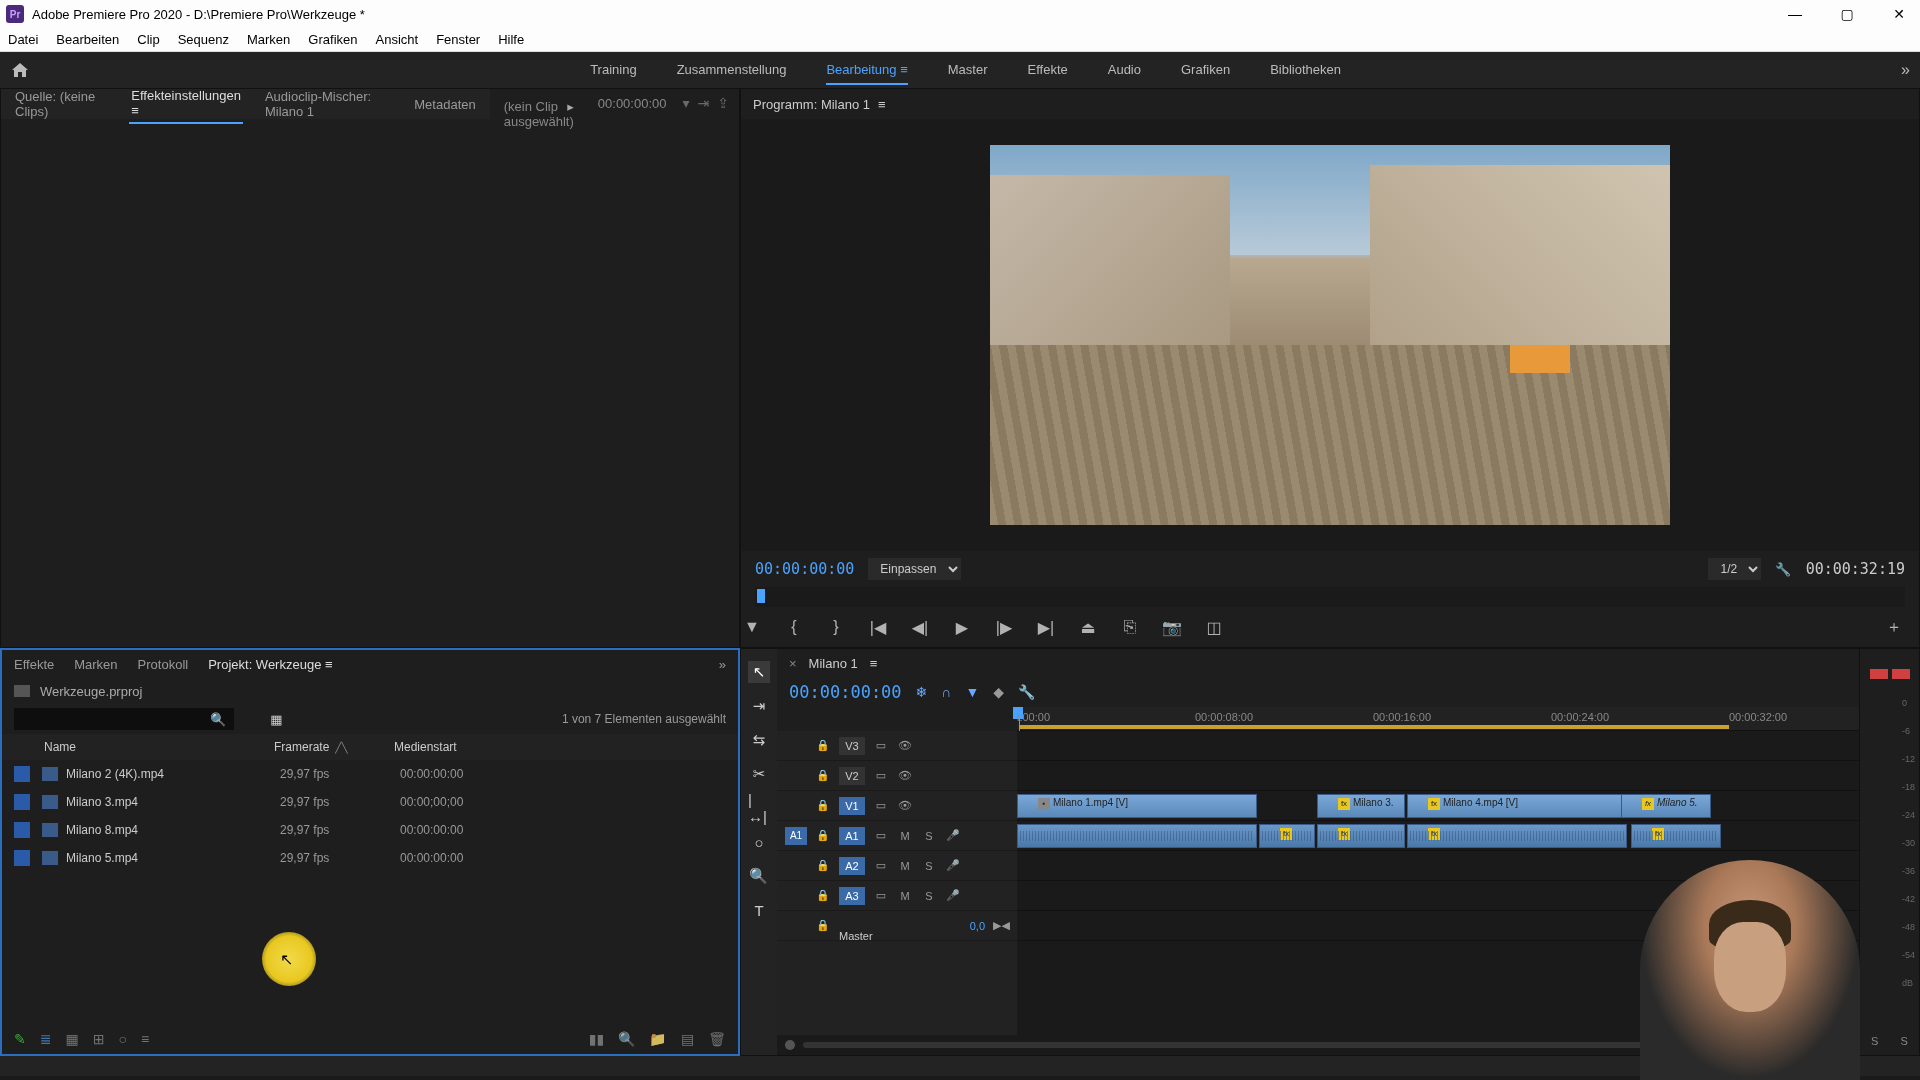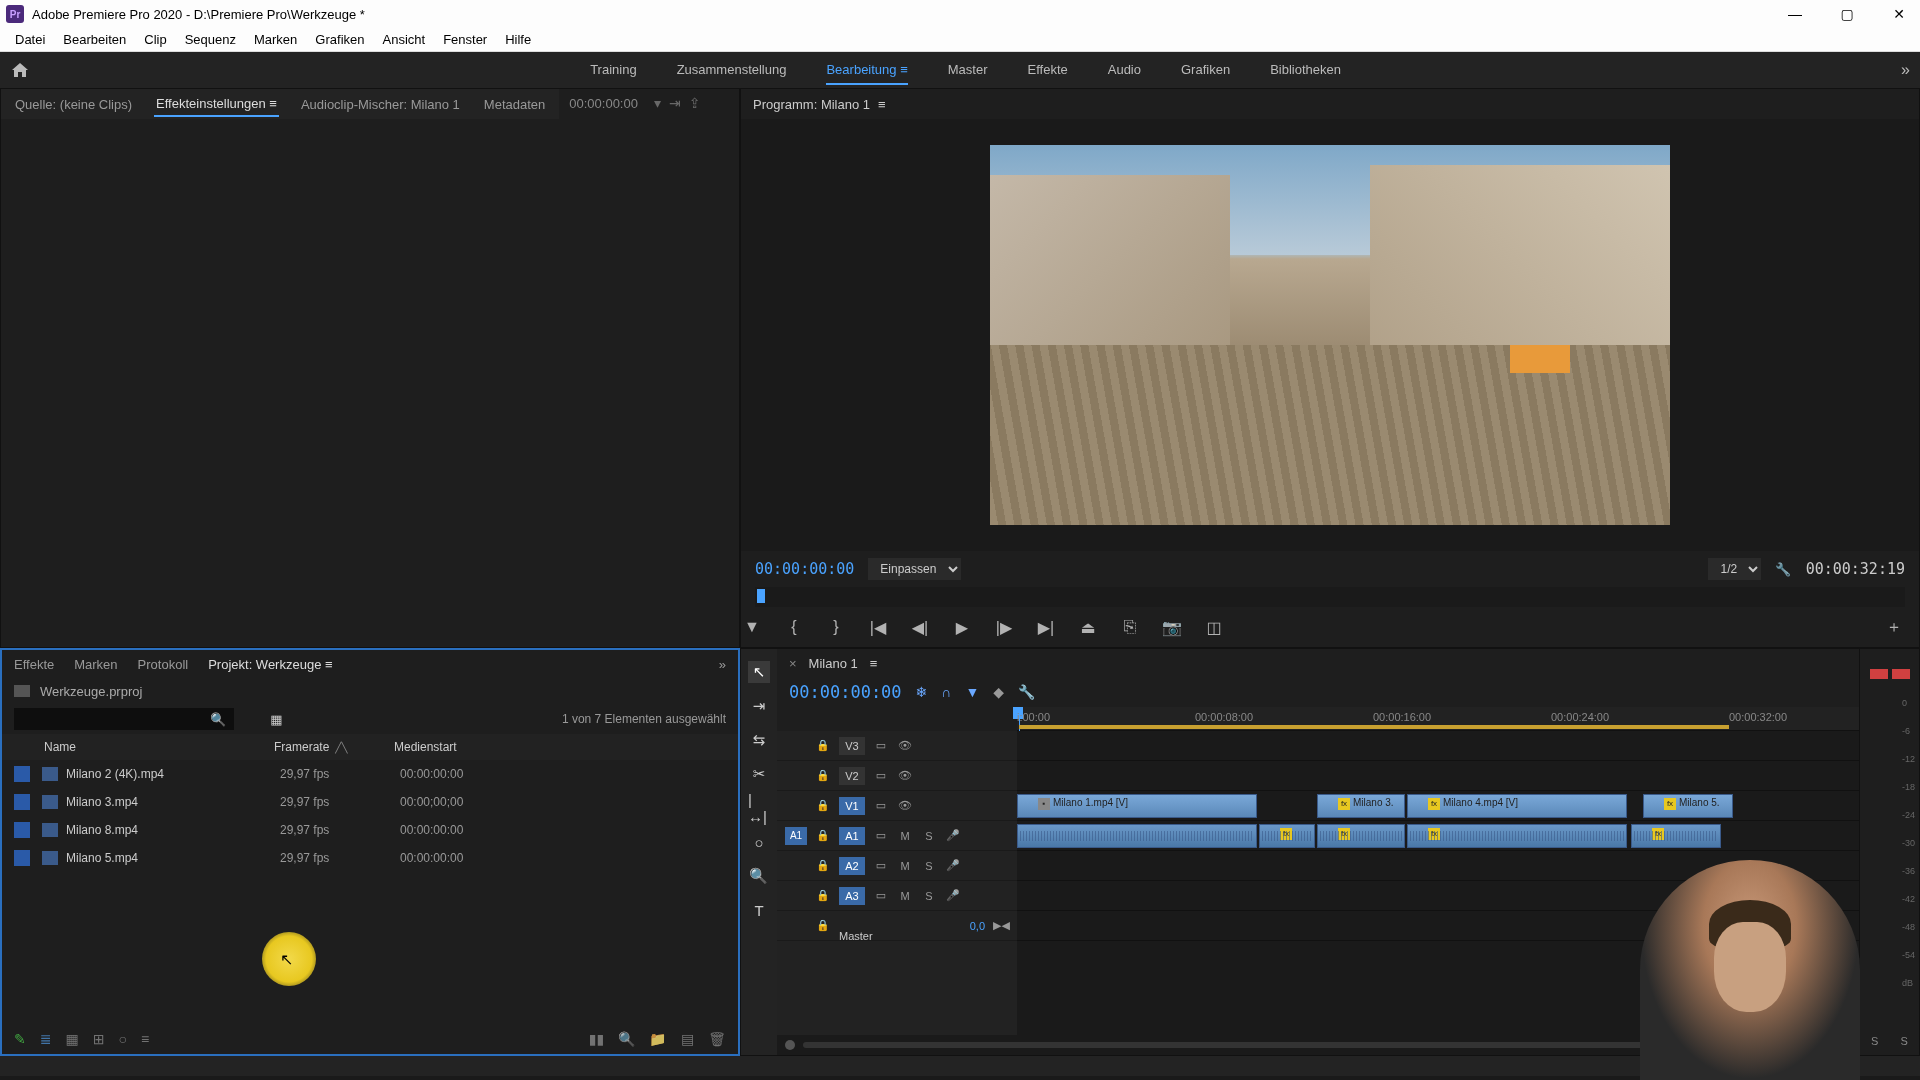--- a/index.html
+++ b/index.html
@@ -1,21 +1,21 @@
 <!DOCTYPE html>
 <html><head>
 <meta charset="utf-8">
 <style>
 * { margin:0; padding:0; box-sizing:border-box; font-family:"Segoe UI",Arial,sans-serif; user-select:none; }
 body { width:1920px; height:1080px; background:#1a1a1a; color:#ccc; font-size:13px; overflow:hidden; }
 .titlebar { height:28px; background:#fdfdfd; color:#000; display:flex; align-items:center; padding:0 6px; font-size:13px; }
 .titlebar .app-icon { width:18px; height:18px; background:#4b2a7b; border-radius:3px; margin-right:8px; display:flex; align-items:center; justify-content:center; color:#c9a0ff; font-size:10px; font-weight:bold; }
 .titlebar .win-btns { margin-left:auto; display:flex; gap:22px; }
 .titlebar .win-btn { width:30px; text-align:center; font-size:14px; cursor:pointer; }
-.menubar { height:24px; background:#fdfdfd; color:#000; display:flex; align-items:center; padding:0 15px; gap:18px; font-size:13px; border-bottom:1px solid #ddd; }
+.menubar { height:24px; background:#fdfdfd; color:#000; display:flex; align-items:center; padding:0 8px; gap:18px; font-size:13px; border-bottom:1px solid #ddd; }
 .menubar span { cursor:pointer; }
 .workspace-bar { height:36px; background:#232323; display:flex; align-items:center; padding:0 10px; gap:28px; color:#bbb; font-size:13px; }
 .workspace-bar .home-icon { width:20px; height:18px; cursor:pointer; }
 .ws-tabs { display:flex; gap:40px; margin-left:auto; margin-right:auto; }
 .ws-tab { cursor:pointer; padding:6px 0; }
 .ws-tab.active { color:#4aa3ff; border-bottom:2px solid #4aa3ff; }
 .overflow-icon { cursor:pointer; font-size:16px; color:#bbb; }
 
 .main-grid { display:grid; grid-template-columns:740px 1180px; grid-template-rows:560px 408px; height:968px; }
 
@@ -179,20 +179,24 @@
 
 <div class="main-grid">
 
   <div class="panel-tl">
     <div class="panel-tabs">
       <span class="tab">Quelle: (keine Clips)</span>
       <span class="tab active"><span>Effekteinstellungen</span> ≡</span>
       <span class="tab">Audioclip-Mischer: Milano 1</span>
       <span class="tab">Metadaten</span>
     </div>
+    <div class="body">
+      <span>(kein Clip ausgewählt)</span>
+      <span class="arrow-r">▸</span>
+    </div>
     <div class="tl-footer">
       <span>00:00:00:00</span>
       <div class="spacer"></div>
       <span class="ic">▾</span>
       <span class="ic">⇥</span>
       <span class="ic">⇪</span>
     </div>
   </div>
 
   <div class="panel-tr">
@@ -413,21 +417,21 @@
             <div class="track-lane" style="top: 0px;"></div>
             <div class="track-lane" style="top: 30px;"></div>
             <div class="track-lane" style="top: 60px;"></div>
             <div class="track-lane" style="top: 90px;"></div>
             <div class="track-lane" style="top: 120px;"></div>
             <div class="track-lane" style="top: 150px;"></div>
             <div class="track-lane" style="top: 180px;"></div>
             <div class="clip" style="top: 63px; left: 0px; width: 240px;"><span class="fx" style="background:#888">▪</span>Milano 1.mp4 [V]</div>
             <div class="clip" style="top: 63px; left: 300px; width: 88px;"><span class="fx">fx</span>Milano 3.</div>
             <div class="clip" style="top: 63px; left: 390px; width: 220px;"><span class="fx">fx</span>Milano 4.mp4 [V]</div>
-            <div class="clip" style="top: 63px; left: 626px; width: 90px;"><span class="fx">fx</span>Milano 5.</div>
+            <div class="clip" style="top: 63px; left: 604px; width: 90px; font-style: italic;"><span class="fx">fx</span>Milano 5.</div>
             <div class="clip audio" style="top: 93px; left: 0px; width: 240px;"></div>
             <div class="clip audio" style="top: 93px; left: 242px; width: 56px;"><span class="fx">fx</span></div>
             <div class="clip audio" style="top: 93px; left: 300px; width: 88px;"><span class="fx">fx</span></div>
             <div class="clip audio" style="top: 93px; left: 390px; width: 220px;"><span class="fx">fx</span></div>
             <div class="clip audio" style="top: 93px; left: 614px; width: 90px;"><span class="fx">fx</span></div>
           </div>
       </div>
       <div class="tl-scroll">
         <div class="knob"></div>
         <div class="bar"></div>

